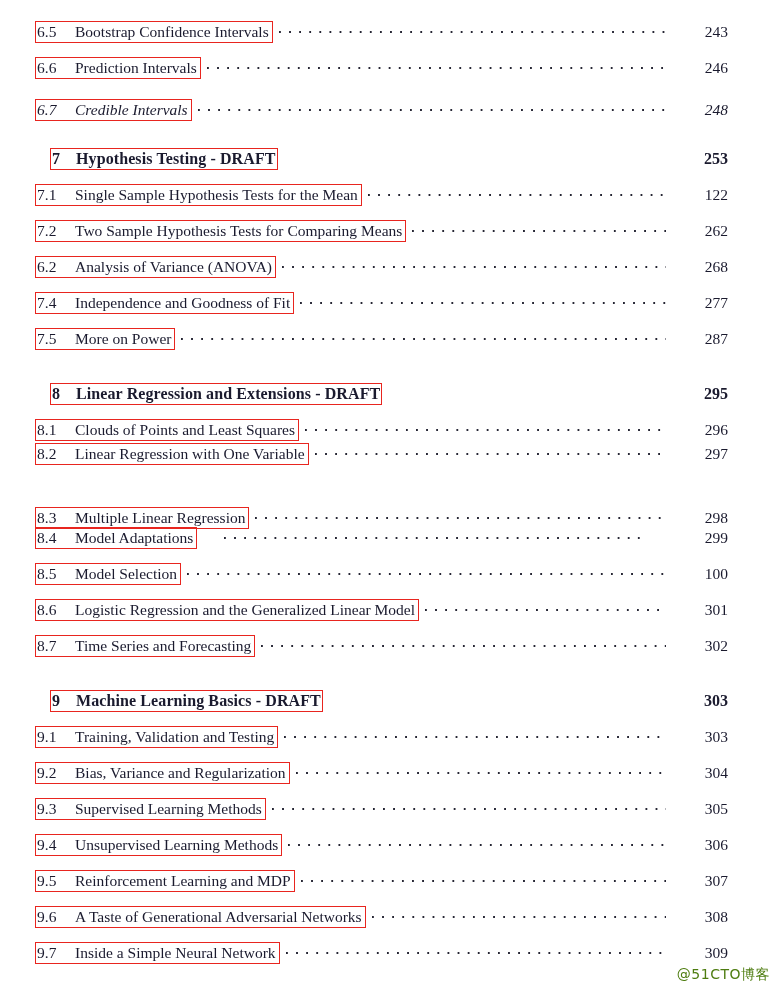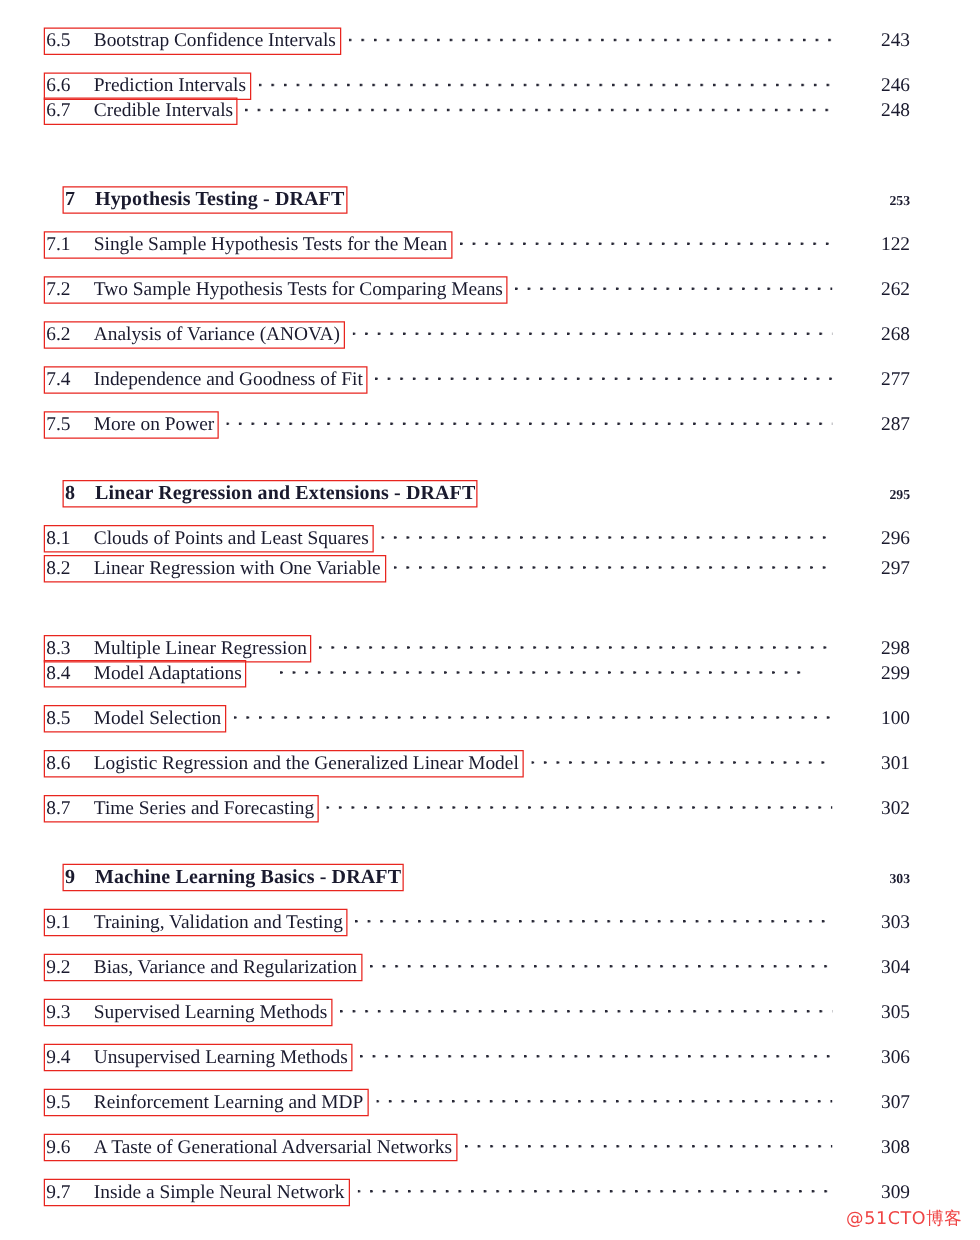--- a/index.html
+++ b/index.html
@@ -100,31 +100,31 @@
   .pageno {
     flex: 0 0 auto;
     width: 56px;
     text-align: right;
     padding-right: 56px;
     font-size: 15.5px;
     box-sizing: content-box;
   }
   .row.chapter .pageno {
     font-weight: bold;
-    font-size: 11px;
+    font-size: 16px;
   }
 
   
   #watermark {
     position: absolute;
     right: 14px;
     bottom: 8px;
     font-family: "DejaVu Sans", sans-serif;
     font-size: 14px;
-    color: #ef4444;
+    color: #4d7c0f;
     letter-spacing: 0.5px;
     user-select: none;
   }
 </style>
 </head>
 <body>
 
 <div id="toc">
     <div class="row section" style="top: 18px;">
       <span class="linkbox">
@@ -135,21 +135,21 @@
       <span class="pageno">243</span>
     </div>
     <div class="row section" style="top: 54px;">
       <span class="linkbox">
         <span class="num">6.6</span>
         <span class="title">Prediction Intervals</span>
       </span>
       <span class="leader"></span>
       <span class="pageno">246</span>
     </div>
-    <div class="row section" style="top: 74px;">
+    <div class="row section" style="top: 96px; font-style: italic;">
       <span class="linkbox">
         <span class="num">6.7</span>
         <span class="title">Credible Intervals</span>
       </span>
       <span class="leader"></span>
       <span class="pageno">248</span>
     </div>
     <div class="row chapter" style="top: 145px;">
       <span class="linkbox">
         <span class="num">7</span>

